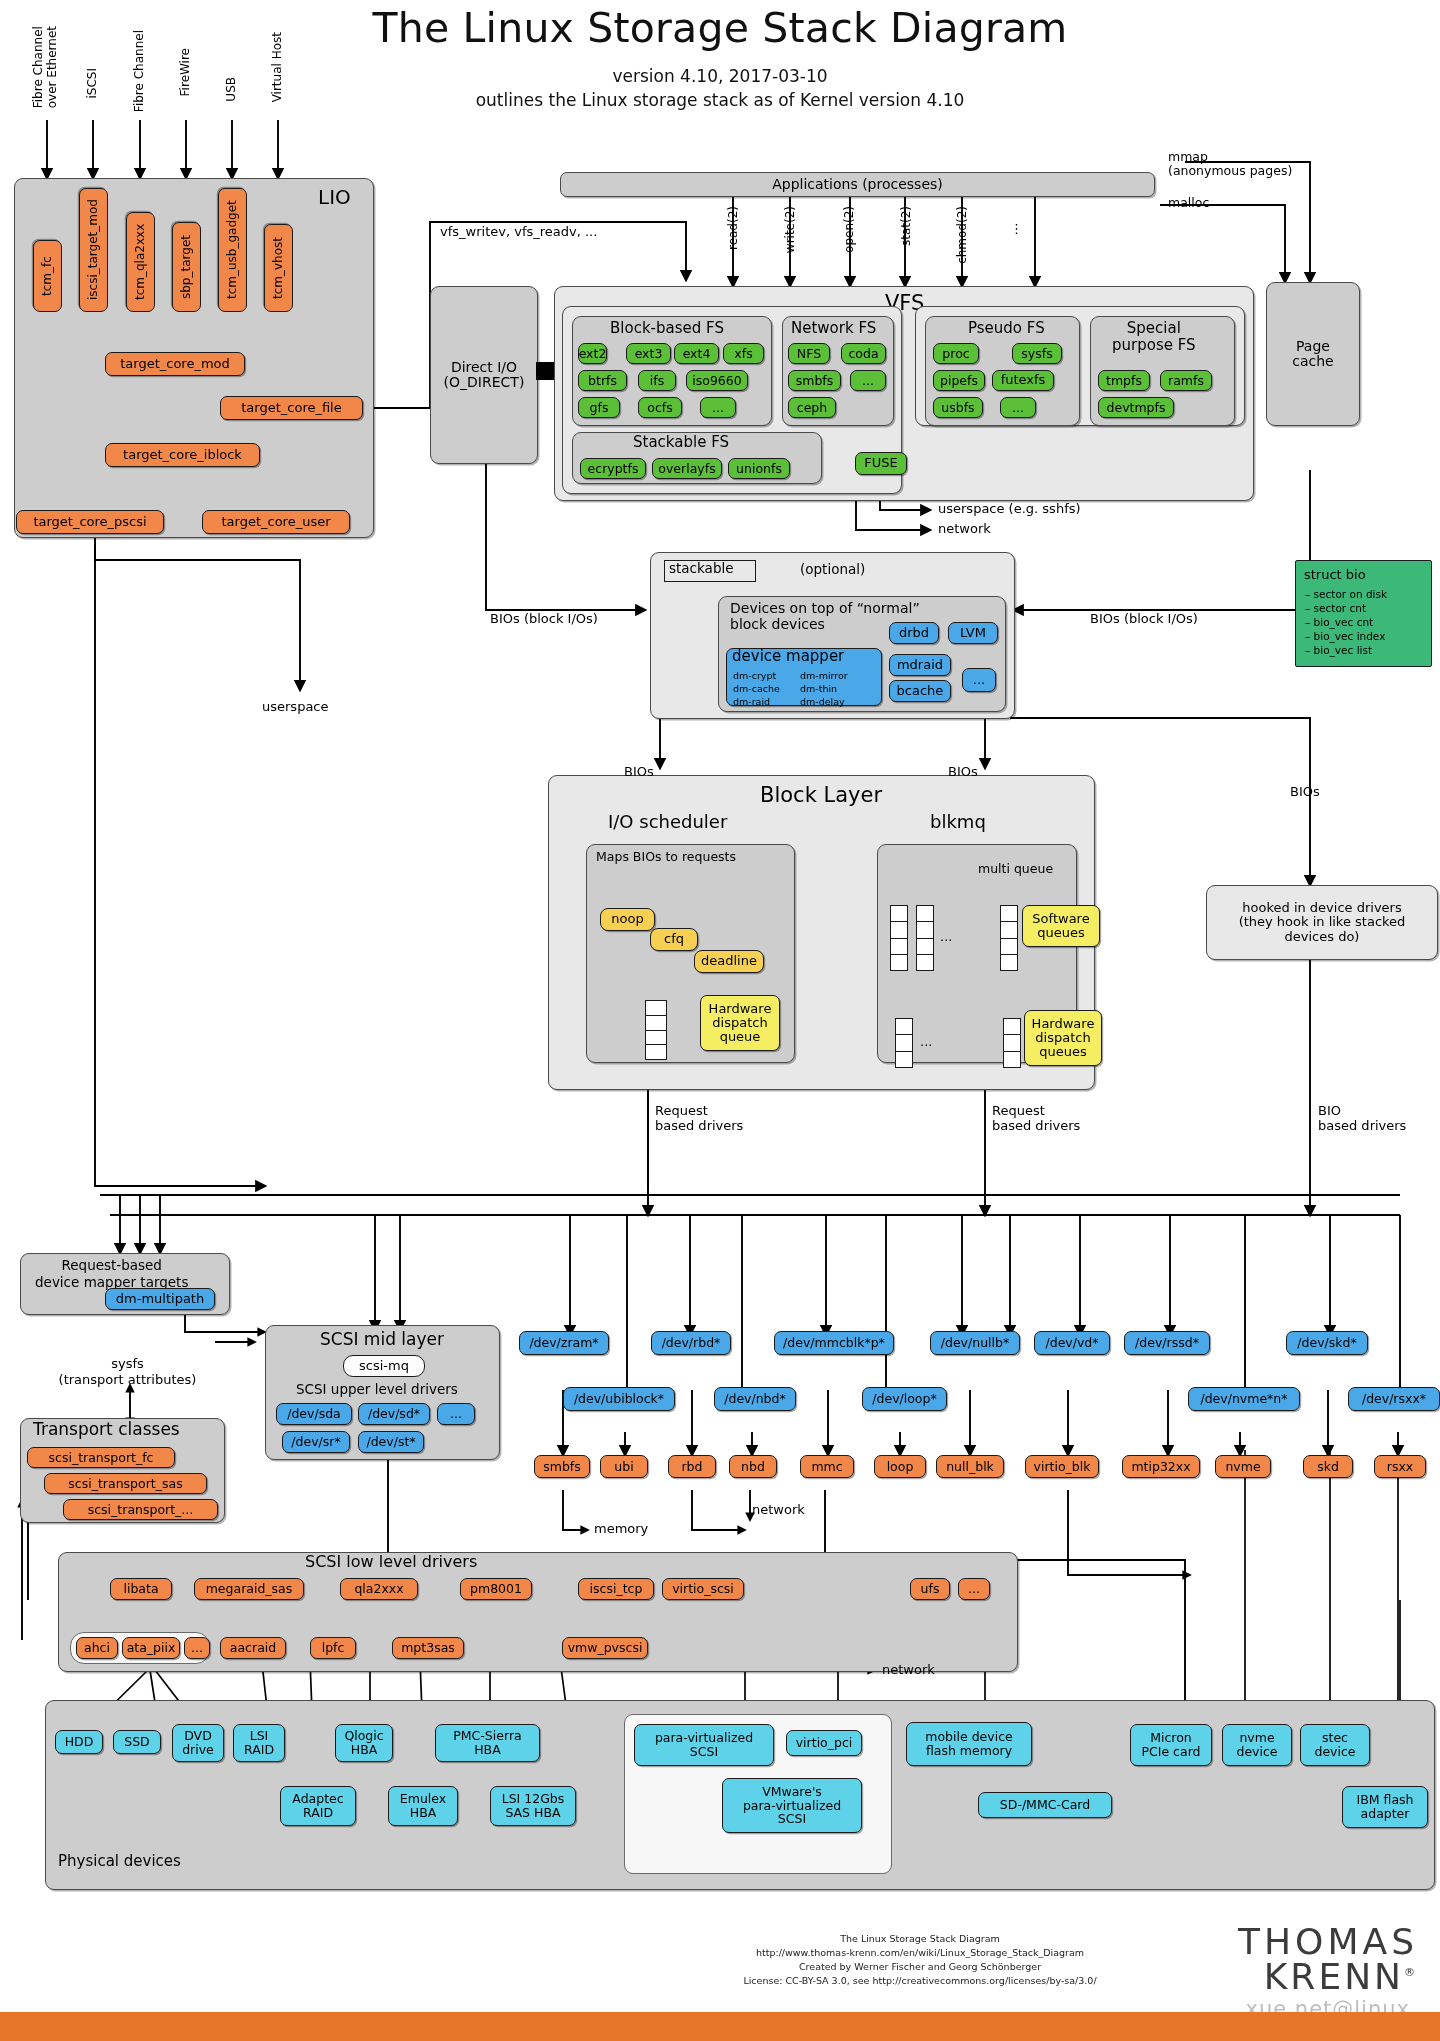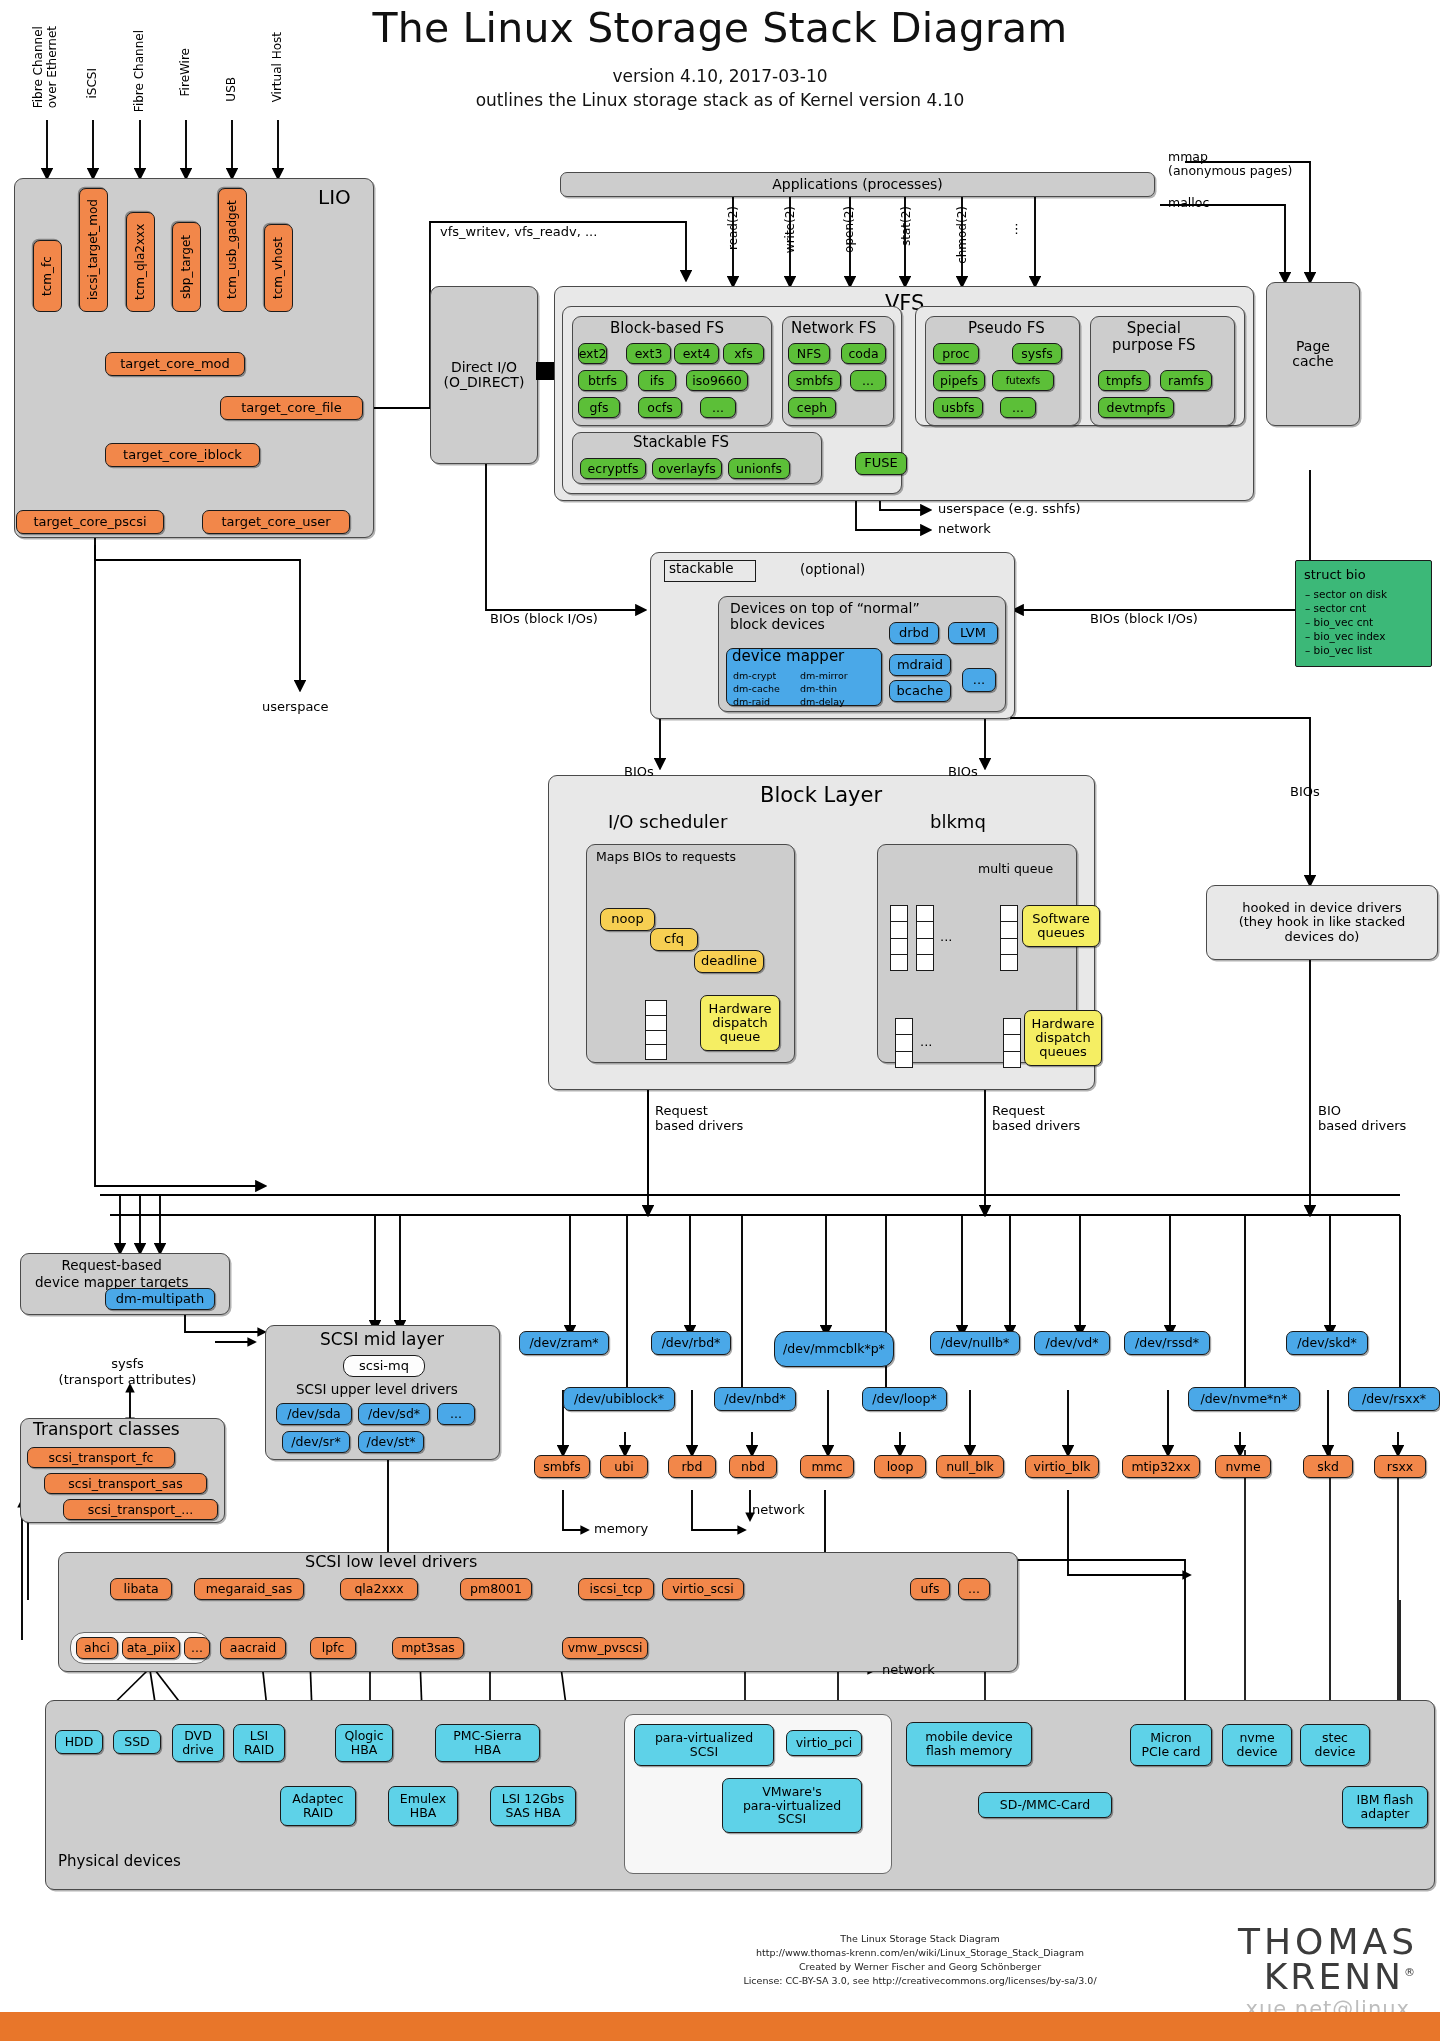--- a/index.html
+++ b/index.html
@@ -292,21 +292,21 @@
   <div class="n green" style="left:652px;top:458px;width:70px;height:21px;font-size:12.5px;">overlayfs</div>
   <div class="n green" style="left:728px;top:458px;width:62px;height:21px;font-size:12.5px;">unionfs</div>
 
   <div class="n grp-lt" style="left:915px;top:306px;width:330px;height:120px;"></div>
 
   <div class="n grp" style="left:925px;top:316px;width:155px;height:110px;"></div>
   <div class="lbl" style="left:968px;top:320px;font-size:15px;">Pseudo FS</div>
   <div class="n green" style="left:933px;top:343px;width:46px;height:21px;font-size:12.5px;">proc</div>
   <div class="n green" style="left:1012px;top:343px;width:50px;height:21px;font-size:12.5px;">sysfs</div>
   <div class="n green" style="left:933px;top:370px;width:52px;height:21px;font-size:12.5px;">pipefs</div>
-  <div class="n green" style="left:992px;top:370px;width:62px;height:21px;font-size:10px;">futexfs</div>
+  <div class="n green" style="left:992px;top:370px;width:62px;height:21px;font-size:13px;">futexfs</div>
   <div class="n green" style="left:933px;top:397px;width:50px;height:21px;font-size:12.5px;">usbfs</div>
   <div class="n green" style="left:1000px;top:397px;width:36px;height:21px;font-size:12.5px;">...</div>
 
   <div class="n grp" style="left:1090px;top:316px;width:145px;height:110px;"></div>
   <div class="lbl" style="left:1112px;top:320px;font-size:15px;text-align:center;">Special
 purpose FS</div>
   <div class="n green" style="left:1098px;top:370px;width:52px;height:21px;font-size:12.5px;">tmpfs</div>
   <div class="n green" style="left:1160px;top:370px;width:52px;height:21px;font-size:12.5px;">ramfs</div>
   <div class="n green" style="left:1098px;top:397px;width:76px;height:21px;font-size:12.5px;">devtmpfs</div>
 
@@ -445,21 +445,21 @@
   <div class="n white-pill" style="left:343px;top:1355px;width:82px;height:22px;font-size:13px;">scsi-mq</div>
   <div class="lbl" style="left:296px;top:1382px;font-size:13.5px;">SCSI upper level drivers</div>
   <div class="n blue" style="left:276px;top:1403px;width:76px;height:22px;font-size:12.5px;">/dev/sda</div>
   <div class="n blue" style="left:358px;top:1403px;width:72px;height:22px;font-size:12.5px;">/dev/sd*</div>
   <div class="n blue" style="left:437px;top:1403px;width:38px;height:22px;font-size:12.5px;">...</div>
   <div class="n blue" style="left:282px;top:1431px;width:68px;height:22px;font-size:12.5px;">/dev/sr*</div>
   <div class="n blue" style="left:358px;top:1431px;width:66px;height:22px;font-size:12.5px;">/dev/st*</div>
 
   <div class="n blue" style="left:519px;top:1331px;width:90px;height:24px;font-size:12.5px;">/dev/zram*</div>
   <div class="n blue" style="left:651px;top:1331px;width:80px;height:24px;font-size:12.5px;">/dev/rbd*</div>
-  <div class="n blue" style="left:774px;top:1331px;width:120px;height:36px;font-size:12.5px;border-radius:12px;">/dev/mmcblk*p*</div>
+  <div class="n blue" style="left:774px;top:1331px;width:120px;height:24px;font-size:12.5px;">/dev/mmcblk*p*</div>
   <div class="n blue" style="left:930px;top:1331px;width:90px;height:24px;font-size:12.5px;">/dev/nullb*</div>
   <div class="n blue" style="left:1034px;top:1331px;width:76px;height:24px;font-size:12.5px;">/dev/vd*</div>
   <div class="n blue" style="left:1124px;top:1331px;width:86px;height:24px;font-size:12.5px;">/dev/rssd*</div>
   <div class="n blue" style="left:1286px;top:1331px;width:82px;height:24px;font-size:12.5px;">/dev/skd*</div>
 
   <div class="n blue" style="left:563px;top:1387px;width:112px;height:24px;font-size:12.5px;">/dev/ubiblock*</div>
   <div class="n blue" style="left:714px;top:1387px;width:82px;height:24px;font-size:12.5px;">/dev/nbd*</div>
   <div class="n blue" style="left:862px;top:1387px;width:85px;height:24px;font-size:12.5px;">/dev/loop*</div>
   <div class="n blue" style="left:1188px;top:1387px;width:112px;height:24px;font-size:12.5px;">/dev/nvme*n*</div>
   <div class="n blue" style="left:1348px;top:1387px;width:92px;height:24px;font-size:12.5px;">/dev/rsxx*</div>

